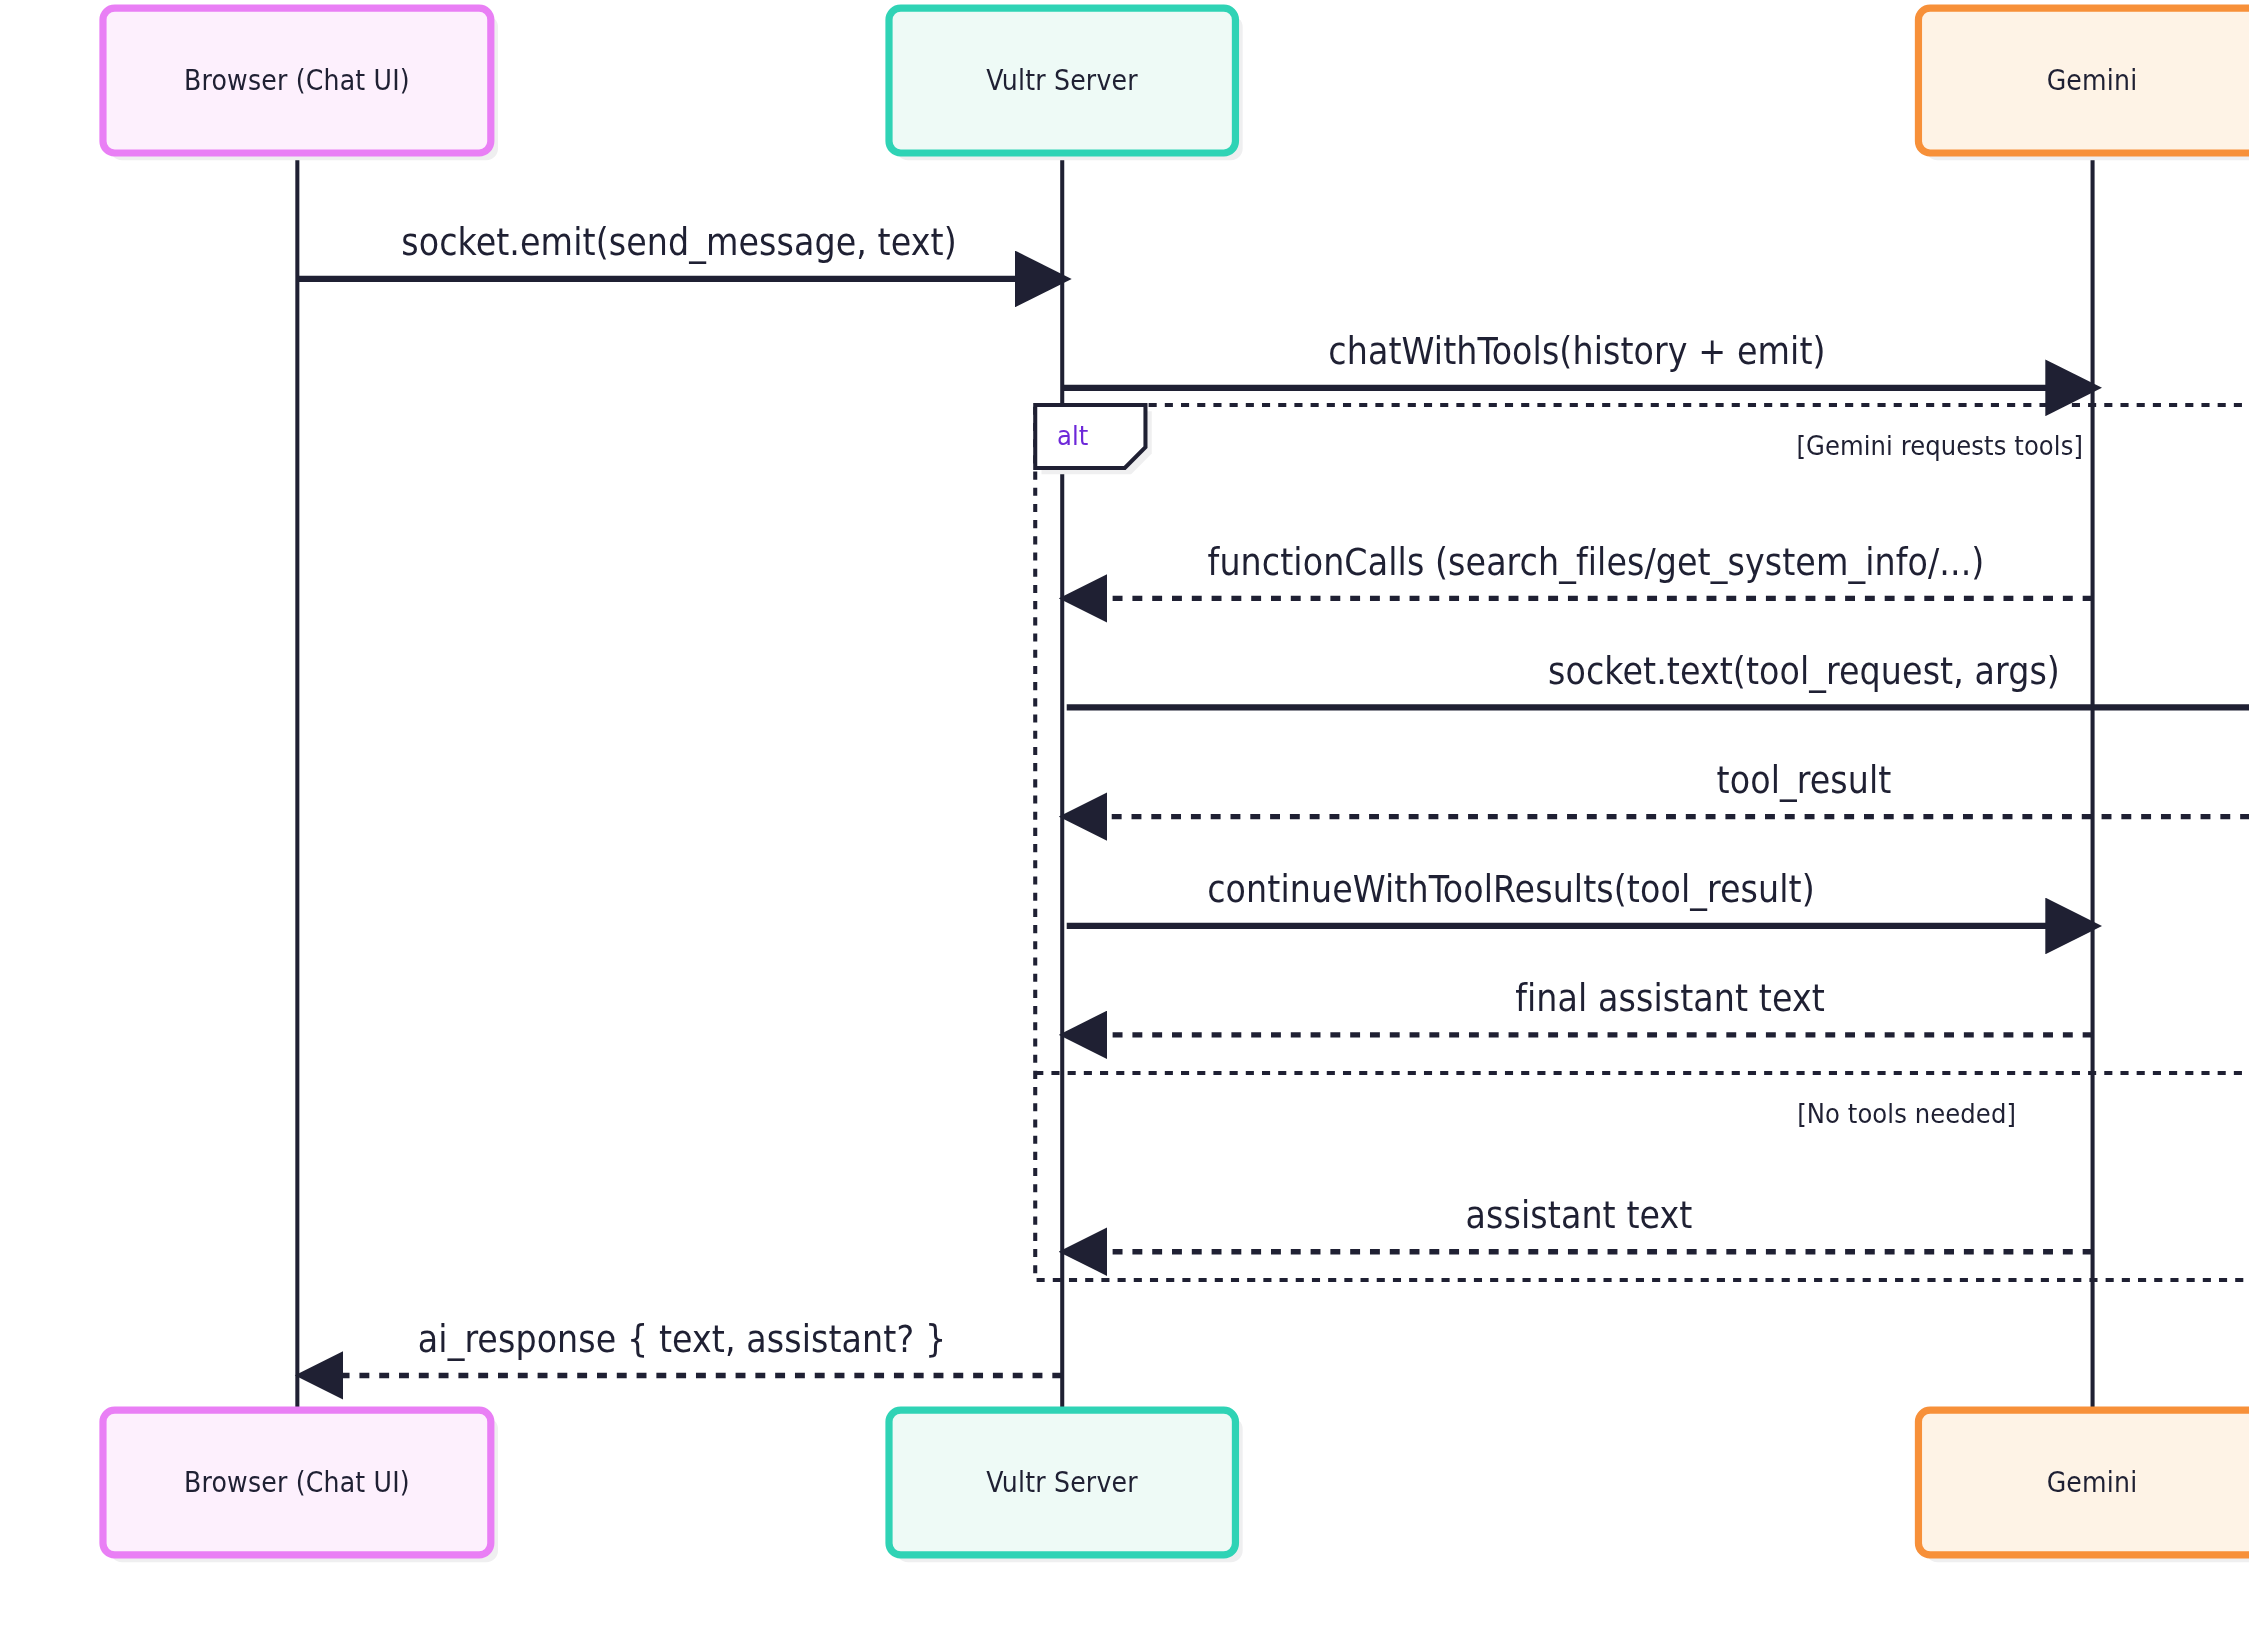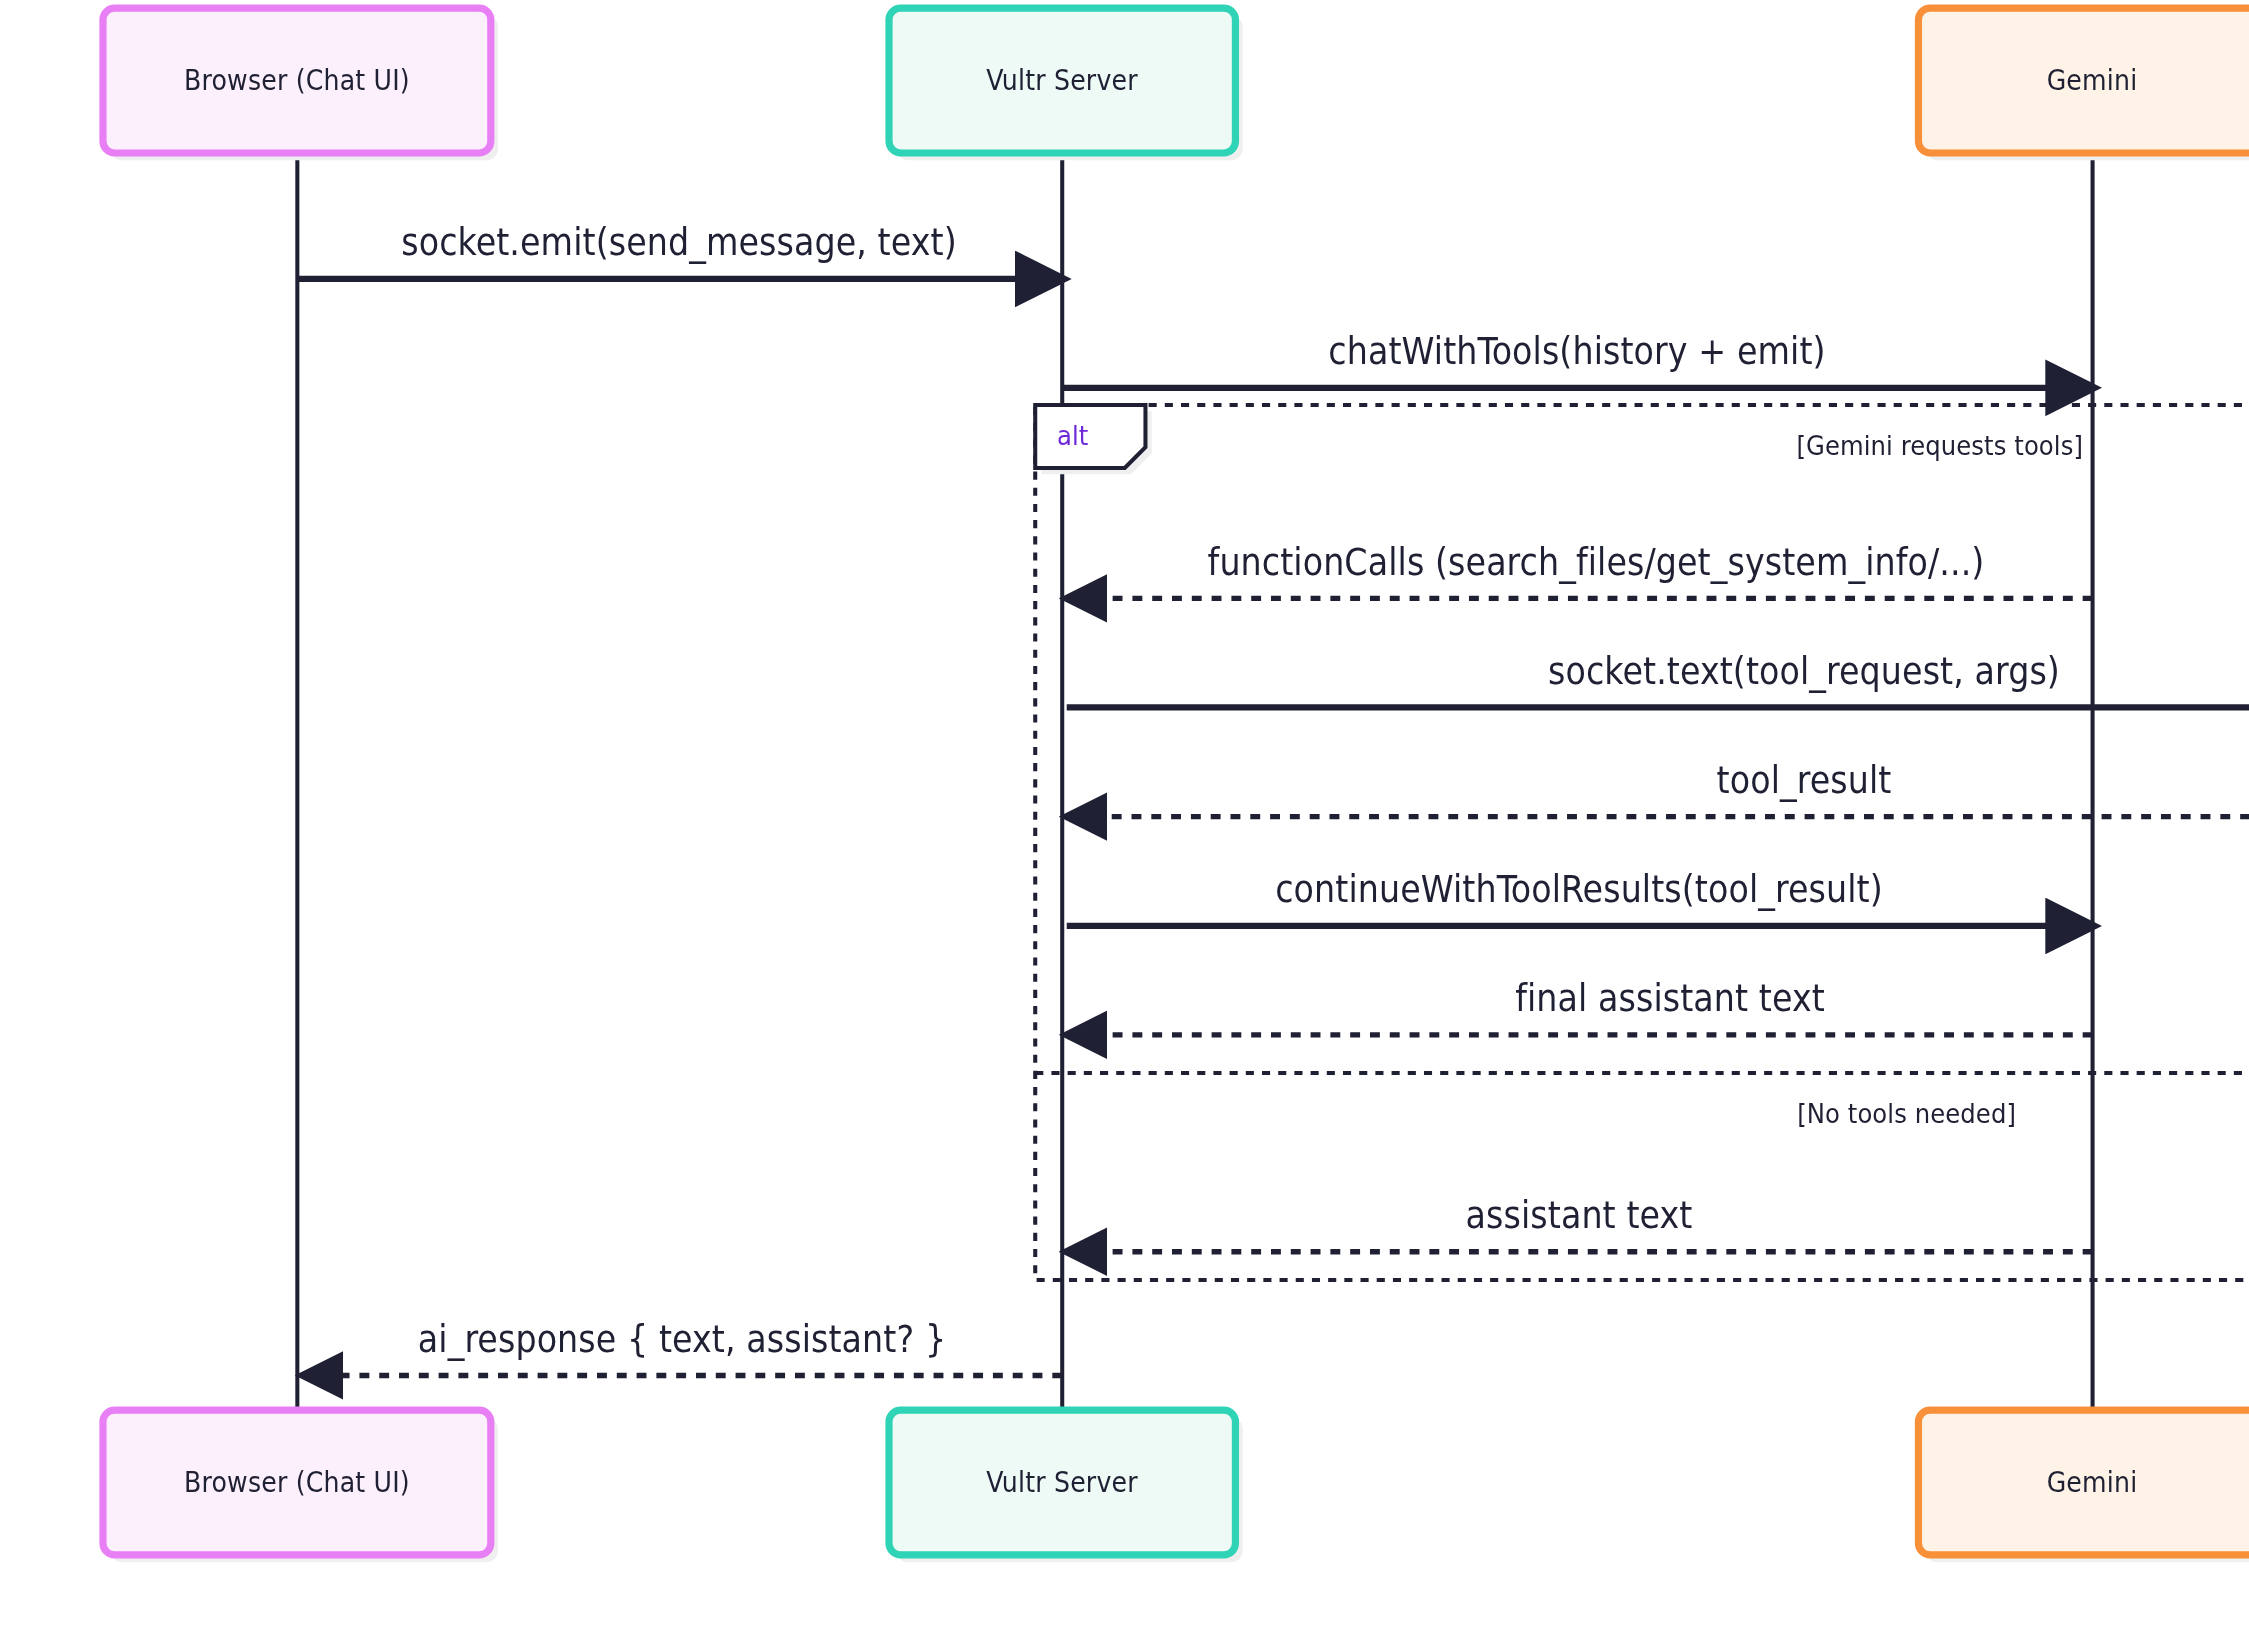--- a/index.html
+++ b/index.html
@@ -105,21 +105,21 @@
       <div class="pbox-label" style="left: 103px; top: 1410px; width: 388px; height: 145px;">Browser (Chat UI)</div>
       <div class="pbox-label" style="left: 889px; top: 8px; width: 346px; height: 145px;">Vultr Server</div>
       <div class="pbox-label" style="left: 889px; top: 1410px; width: 346px; height: 145px;">Vultr Server</div>
       <div class="pbox-label" style="left: 1918px; top: 8px; width: 348px; height: 145px;">Gemini</div>
       <div class="pbox-label" style="left: 1918px; top: 1410px; width: 348px; height: 145px;">Gemini</div>
       <div class="msg-label" style="left: 679px; top: 221px;">socket.emit(send_message, text)</div>
       <div class="msg-label" style="left: 1577px; top: 330px;">chatWithTools(history + emit)</div>
       <div class="msg-label" style="left: 1579px; top: 541px; margin-left: 17px;">functionCalls (search_files/get_system_info/...)</div>
       <div class="msg-label" style="left: 1804px; top: 650px;">socket.text(tool_request, args)</div>
       <div class="msg-label" style="left: 1804px; top: 759px;">tool_result</div>
-      <div class="msg-label" style="left: 1579px; top: 868px;">continueWithToolResults(tool_result)</div>
+      <div class="msg-label" style="left: 1511px; top: 868px;">continueWithToolResults(tool_result)</div>
       <div class="msg-label" style="left: 1648px; top: 977px; margin-left: 22px;">final assistant text</div>
       <div class="msg-label" style="left: 1579px; top: 1194px;">assistant text</div>
       <div class="msg-label" style="left: 682px; top: 1318px;">ai_response { text, assistant? }</div>
       <div class="alt-kw" style="left: 1057px; top: 420px;">alt</div>
       <div class="alt-cond" style="left: 2083px; top: 430px;">[Gemini requests tools]</div>
       <div class="alt-cond" style="left: 2016px; top: 1098px;">[No tools needed]</div>
     </div>
 </div>
 
 

